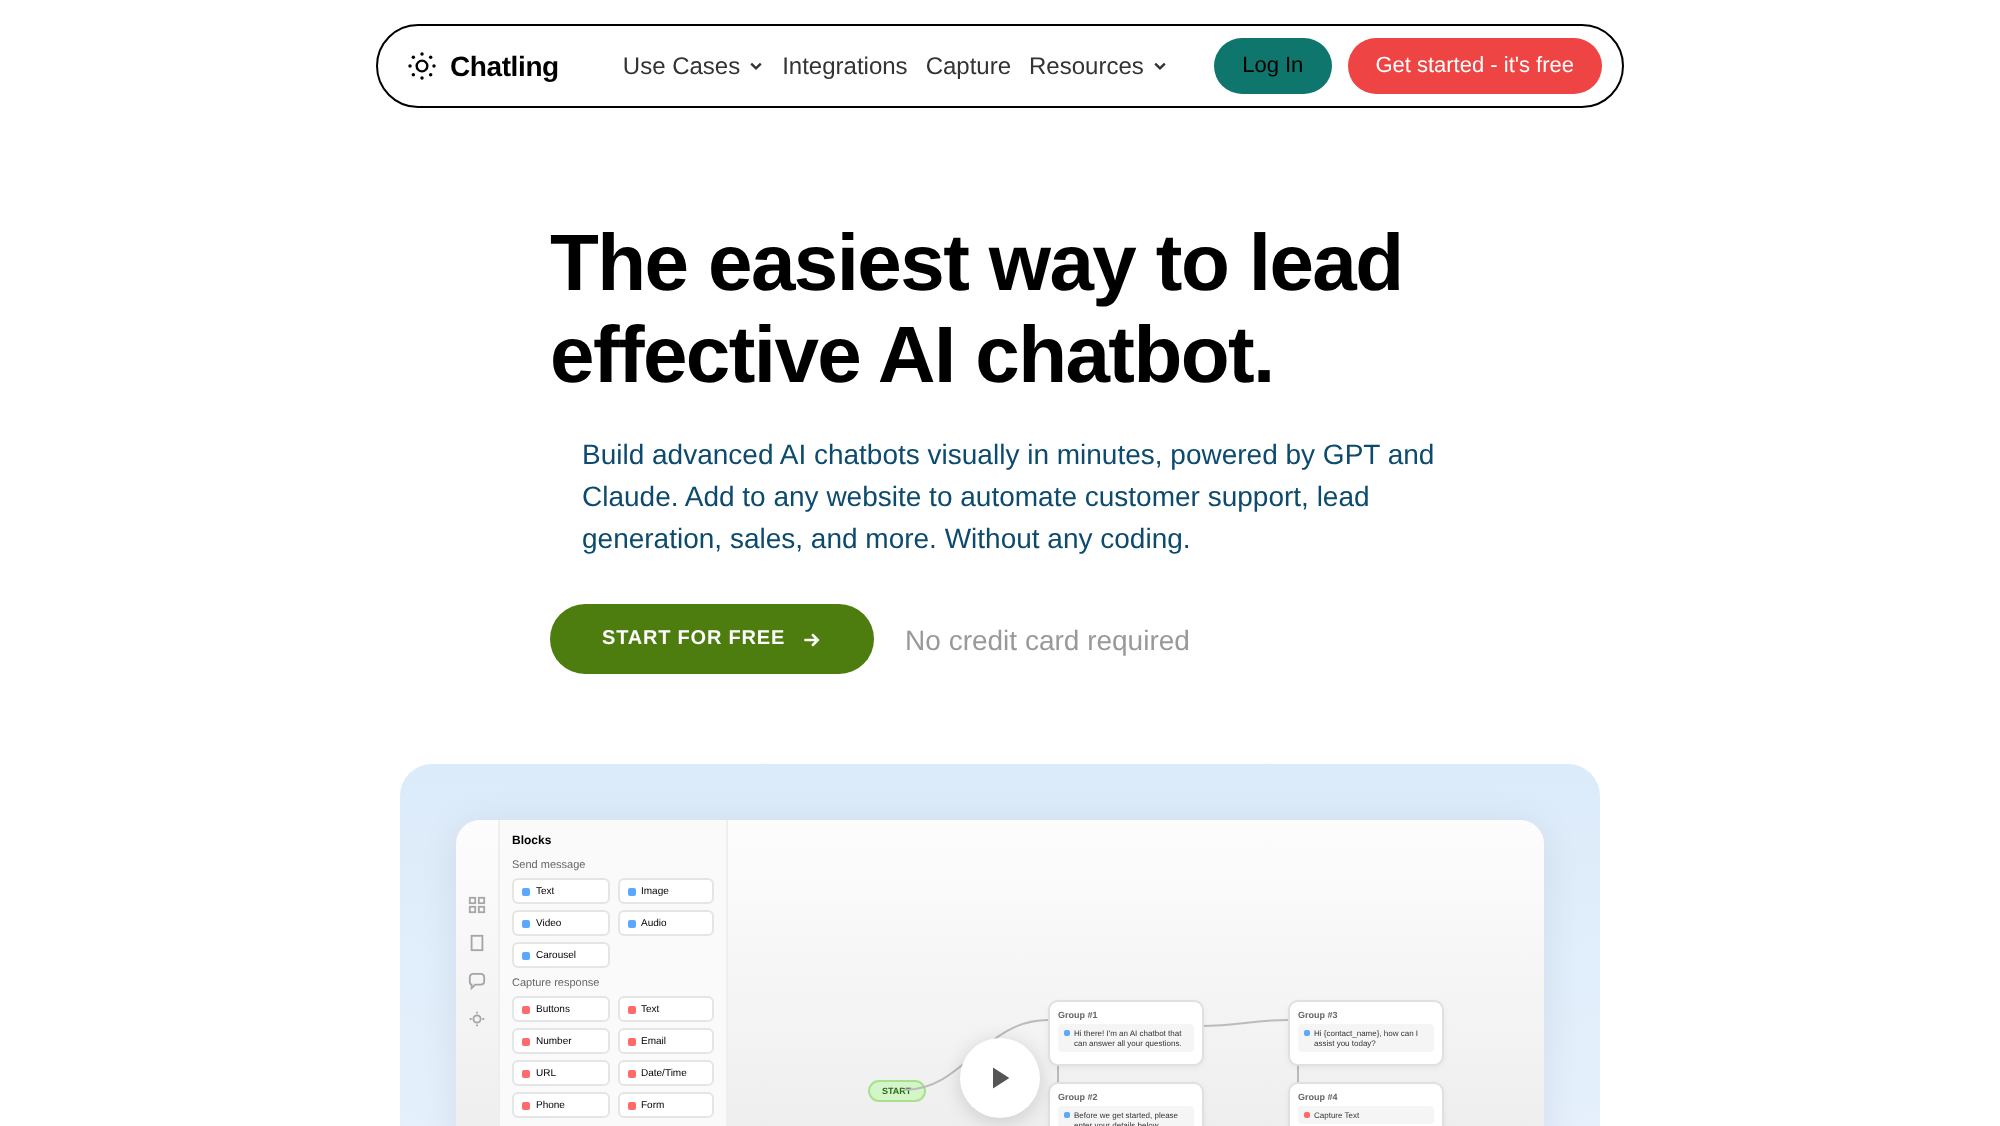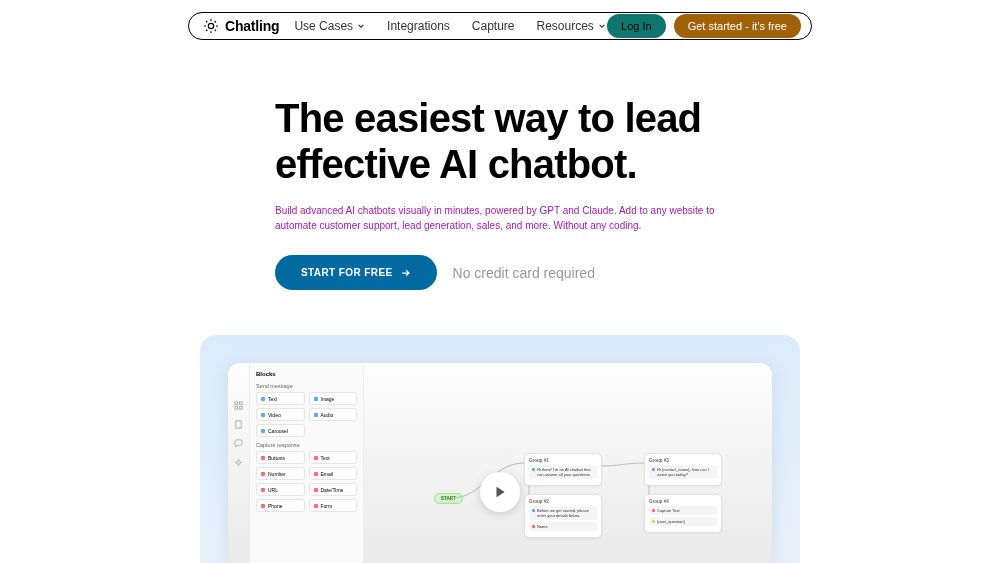--- a/index.html
+++ b/index.html
@@ -10,67 +10,67 @@
       width: 1000px;
       height: 563px;
       overflow: hidden;
     }
     .header-bar {
       margin: 12px 188px 0;
       border: 1.5px solid #000;
       border-radius: 24px;
       padding: 6px 10px 6px 14px;
       display: flex;
-      align-items: center;
-      height: 28px;
+      height: 42px;
     }
     .logo-area { display: flex; align-items: center; gap: 6px; }
     .logo-icon { width: 16px; height: 16px; }
     .logo-text { font-weight: 700; font-size: 14px; letter-spacing: -0.2px; }
-    .nav-links { display: flex; gap: 22px; margin-left: 15px; align-items: center; }
+    .nav-links { display: flex; gap: 9px; margin-left: 32px; align-items: center; }
     .nav-item { font-size: 12px; color: #333; display: flex; align-items: center; gap: 4px; cursor: pointer; }
     .spacer { flex: 1; }
     .btn-login {
       background: #0f766e;
       border: none;
       border-radius: 16px;
       padding: 6px 14px;
       font-size: 11px;
       cursor: pointer;
       margin-right: 8px;
     }
     .btn-getstarted {
-      background: #a16207;
+      background: #ef4444;
       color: #fff;
       border: none;
       border-radius: 16px;
       padding: 6px 14px;
       font-size: 11px;
       cursor: pointer;
     }
     .hero {
       margin: 55px auto 0;
       width: 450px;
       text-align: left;
     }
     .hero h1 {
       font-size: 40px;
       font-weight: 700;
       line-height: 1.15;
       letter-spacing: -0.8px;
     }
     .hero p {
       margin-top: 16px;
-      font-size: 10px;
+      font-size: 14px;
       line-height: 1.5;
-      color: #a21caf;
+      color: #0c4a6e;
+      margin-left: 16px;
     }
     .hero-cta { margin-top: 22px; display: flex; align-items: center; gap: 16px; }
     .btn-start {
-      background: #0369a1;
+      background: #4d7c0f;
       color: #fff;
       border: none;
       border-radius: 22px;
       padding: 12px 26px;
       font-size: 10px;
       font-weight: 700;
       letter-spacing: 0.4px;
       display: flex;
       align-items: flex-end;
       gap: 8px;

